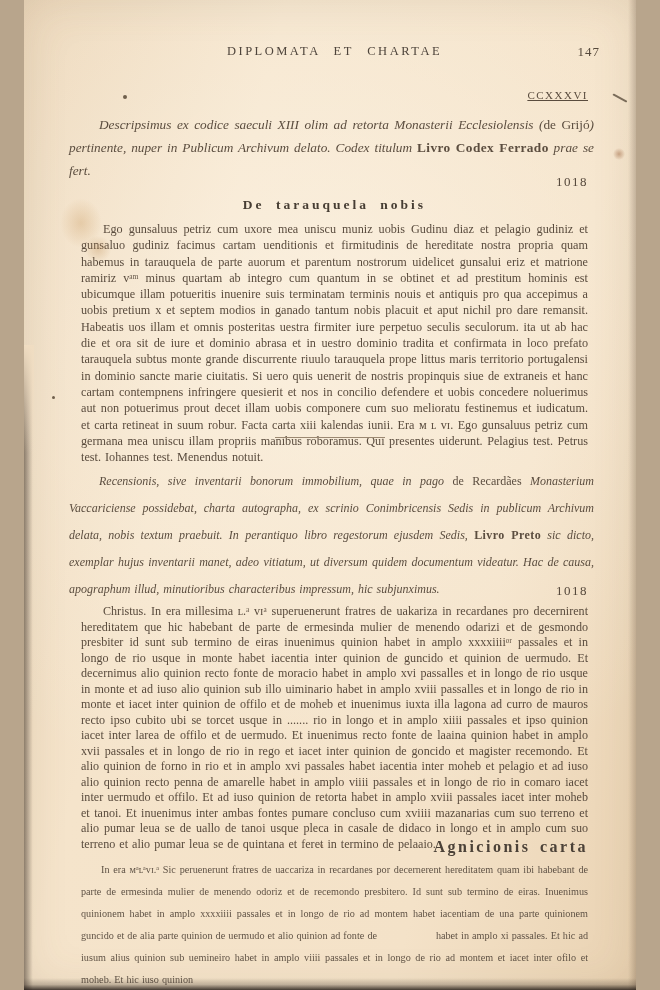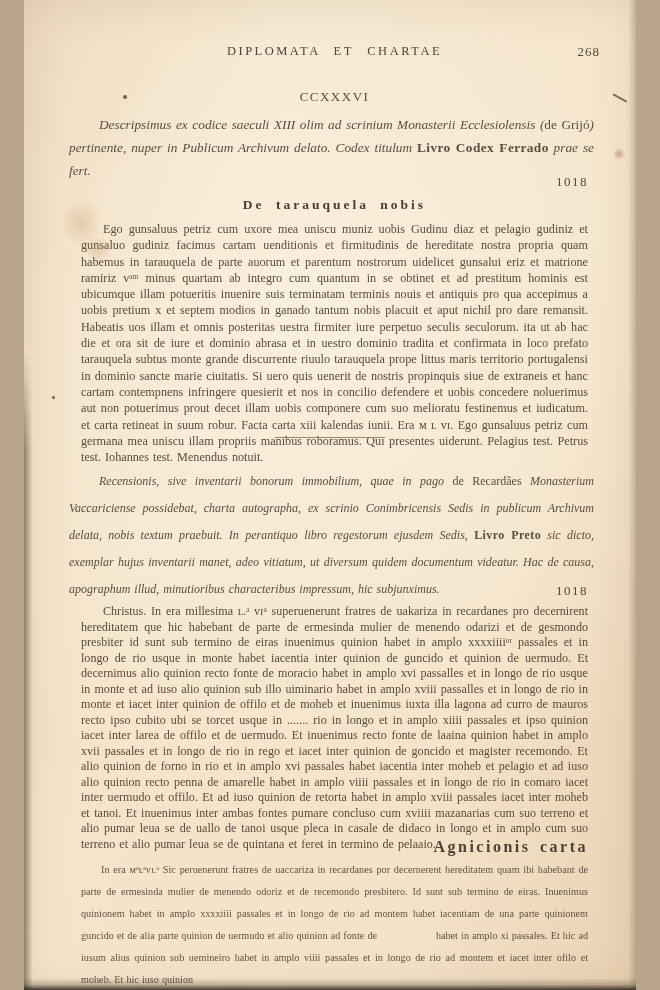--- a/index.html
+++ b/index.html
@@ -17,21 +17,21 @@
     color:#57493c;
   }
   .block{position:absolute;left:57px;right:48px;}
   .header-row{top:44px;}
   .running-title{
     display:block;text-align:center;
     font-size:12.5px;letter-spacing:2.5px;word-spacing:8px;
     color:#4e443b;
   }
   .page-num{position:absolute;right:-12px;top:0;font-size:13px;letter-spacing:1px;color:#55483b;}
-  .sec-num{text-align:center;font-size:13px;letter-spacing:1.5px;color:#5a4c3e;}
+  .sec-num{text-align:right;font-size:11px;letter-spacing:1.5px;color:#5a4c3e;text-decoration:underline;}
   .sec-236-num{top:89px;}
   .sec-237-num{top:457px;}
   .intro{
     left:45px;right:42px;
     margin:0;text-align:justify;
     font-style:italic;font-size:13.3px;line-height:23px;
     text-indent:30px;color:#5b4d3f;word-spacing:1px;
   }
   .intro-236{top:113px;}
   .intro-237{top:468px;font-size:12px;line-height:27px;}
@@ -101,25 +101,25 @@
     background:#5d4f3f;transform:rotate(28deg);border-radius:2px;opacity:.8;
   }
 </style>
 </head>
 <body>
 
 <div class="page">
 
   <div class="block header-row">
     <span class="running-title">DIPLOMATA ET CHARTAE</span>
-    <span class="page-num">268</span>
+    <span class="page-num">147</span>
   </div>
 
   <div class="block sec-num sec-236-num">CCXXXVI</div>
-  <p class="block intro intro-236"><span class="seg seg-i">Descripsimus ex codice saeculi XIII olim ad scrinium Monasterii Ecclesiolensis (</span><span class="seg seg-r">de Grijó</span><span class="seg seg-i">) pertinente, nuper in Publicum Archivum delato. Codex titulum </span><span class="seg seg-b">Livro Codex Ferrado</span><span class="seg seg-i"> prae se fert.</span></p>
+  <p class="block intro intro-236"><span class="seg seg-i">Descripsimus ex codice saeculi XIII olim ad retorta Monasterii Ecclesiolensis (</span><span class="seg seg-r">de Grijó</span><span class="seg seg-i">) pertinente, nuper in Publicum Archivum delato. Codex titulum </span><span class="seg seg-b">Livro Codex Ferrado</span><span class="seg seg-i"> prae se fert.</span></p>
   <div class="block year year-236">1018</div>
   <div class="block charter-title">De tarauquela nobis</div>
   <p class="block body-text body-236">Ego gunsaluus petriz cum uxore mea uniscu muniz uobis Gudinu diaz et pelagio gudiniz et gunsaluo gudiniz facimus cartam uenditionis et firmitudinis de hereditate nostra propria quam habemus in tarauquela de parte auorum et parentum nostrorum uidelicet gunsalui eriz et matrione ramiriz vᵃᵐ minus quartam ab integro cum quantum in se obtinet et ad prestitum hominis est ubicumque illam potueritis inuenire suis terminatam terminis nouis et antiquis pro qua accepimus a uobis pretium x et septem modios in ganado tantum nobis placuit et aput nichil pro dare remansit. Habeatis uos illam et omnis posteritas uestra firmiter iure perpetuo seculis seculorum. ita ut ab hac die et ora sit de iure et dominio abrasa et in uestro dominio tradita et confirmata in loco prefato tarauquela subtus monte grande discurrente riuulo tarauquela prope littus maris territorio portugalensi in dominio sancte marie ciuitatis. Si uero quis uenerit de nostris propinquis siue de extraneis et hanc cartam contempnens infringere quesierit et nos in concilio defendere et uobis concedere noluerimus aut non potuerimus prout decet illam uobis componere cum suo melioratu festinemus et iudicatum. et carta retineat in suum robur. Facta carta xiii kalendas iunii. Era ᴍ ʟ ᴠɪ. Ego gunsaluus petriz cum germana mea uniscu illam propriis manibus roboramus. Qui presentes uiderunt. Pelagius test. Petrus test. Iohannes test. Menendus notuit.</p>
 
   <div class="rule"></div>
 
   <p class="block intro intro-237"><span class="seg seg-i">Recensionis, sive inventarii bonorum immobilium, quae in pago </span><span class="seg seg-r">de Recardães </span><span class="seg seg-i">Monasterium Vaccariciense possidebat, charta autographa, ex scrinio Conimbricensis Sedis in publicum Archivum delata, nobis textum praebuit. In perantiquo libro regestorum ejusdem Sedis, </span><span class="seg seg-b">Livro Preto</span><span class="seg seg-i"> sic dicto, exemplar hujus inventarii manet, adeo vitiatum, ut diversum quidem documentum videatur. Hac de causa, apographum illud, minutioribus characteribus impressum, hic subjunximus.</span></p>
   <div class="block year year-237">1018</div>
   <p class="block body-text body-237">Christus. In era millesima ʟ.ᵃ ᴠɪᵃ superuenerunt fratres de uakariza in recardanes pro decernirent hereditatem que hic habebant de parte de ermesinda mulier de menendo odarizi et de gesmondo presbiter id sunt sub termino de eiras inuenimus quinion habet in amplo xxxxiiiiᵒʳ passales et in longo de rio usque in monte habet iacentia inter quinion de guncido et quinion de uermudo. Et decernimus alio quinion recto fonte de moracio habet in amplo xvi passalles et in longo de rio usque in monte et ad iuso alio quinion sub illo uiminario habet in amplo xviii passalles et in longo de rio in monte et iacet inter quinion de offilo et de moheb et inuenimus iuxta illa lagona ad curro de mauros recto ipso cubito ubi se torcet usque in ....... rio in longo et in amplo xiiii passales et ipso quinion iacet inter larea de offilo et de uermudo. Et inuenimus recto fonte de laaina quinion habet in amplo xvii passales et in longo de rio in rego et iacet inter quinion de goncido et magister recemondo. Et alio quinion de forno in rio et in amplo xvi passales habet iacentia inter moheb et pelagio et ad iuso alio quinion recto penna de amarelle habet in amplo viiii passales et in longo de rio in comaro iacet inter uermudo et offilo. Et ad iuso quinion de retorta habet in amplo xviii passales iacet inter moheb et tanoi. Et inuenimus inter ambas fontes pumare concluso cum xviiii mazanarias cum suo terreno et alio pumar leua se de uallo de tanoi usque pleca in casale de didaco in longo et in amplo cum suo terreno et alio pumar leua se de quintana et feret in termino de pelaaio.</p>
   <div class="block appendix-title">Agnicionis carta</div>

